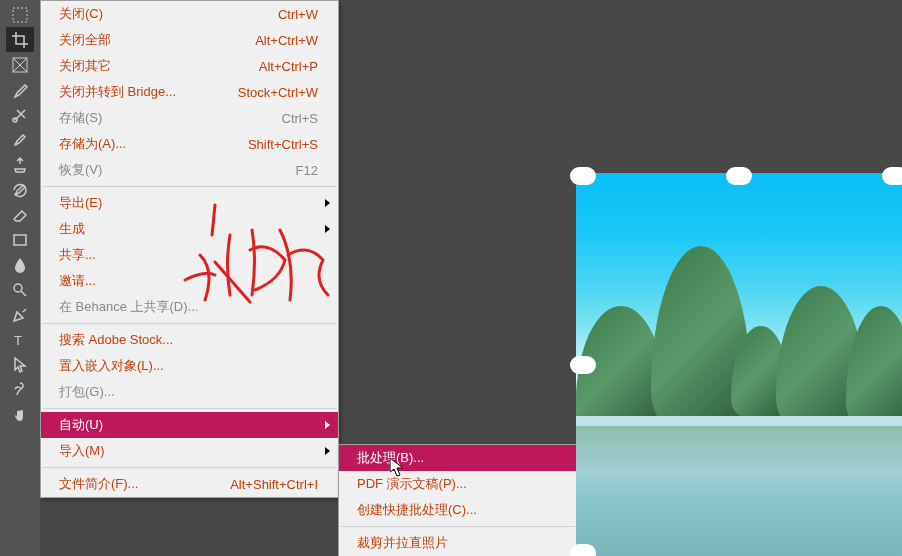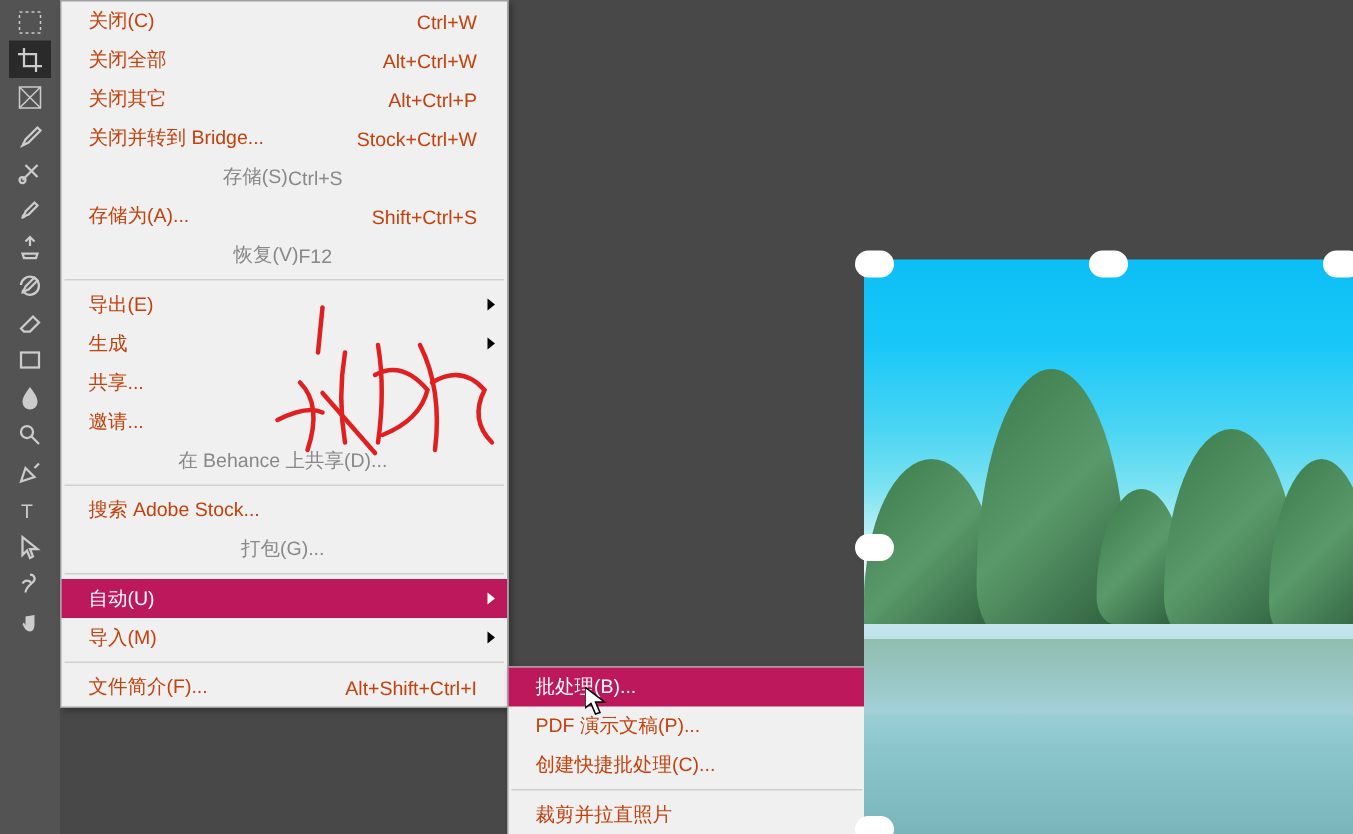--- a/index.html
+++ b/index.html
@@ -3,21 +3,21 @@
 <meta charset="utf-8">
 <style>
 *{margin:0;padding:0;box-sizing:border-box;font-family:"Microsoft YaHei",Arial,sans-serif;font-size:13px;}
 body{background:#484848;width:902px;height:556px;overflow:hidden;position:relative;}
 .toolbar{position:absolute;left:0;top:0;width:40px;height:556px;background:#535353;display:flex;flex-direction:column;align-items:center;padding-top:2px;}
 .tool{width:28px;height:25px;display:flex;align-items:center;justify-content:center;color:#d0d0d0;cursor:pointer;position:relative;}
 .tool svg{width:18px;height:18px;}
 .tool.sel{background:#2a2a2a;}
 .menu{position:absolute;left:40px;top:0;width:299px;background:#f0f0f0;border:1px solid #a0a0a0;box-shadow:2px 2px 4px rgba(0,0,0,0.3);}
 .mi{display:flex;justify-content:space-between;align-items:center;padding:4px 20px 4px 18px;color:#c2410c;cursor:pointer;position:relative;}
-.mi.dis{color:#888;justify-content:center;}
+.mi.dis{color:#888;}
 .mi.hl{background:#be185d;color:#fff;}
 .mi .arrow{width:0;height:0;border-top:4px solid transparent;border-bottom:4px solid transparent;border-left:5px solid #000;position:absolute;right:8px;}
 .mi.hl .arrow{border-left-color:#fff;}
 .sep{height:1px;background:#d0d0d0;margin:3px 2px;}
 .sub{position:absolute;left:338px;top:444px;width:240px;background:#f0f0f0;border:1px solid #a0a0a0;box-shadow:2px 2px 4px rgba(0,0,0,0.3);}
 .canvas{position:absolute;left:576px;top:173px;width:326px;height:383px;}
 .img-bg{width:100%;height:100%;background:linear-gradient(to bottom,#0bbef5 0%,#19c8f8 15%,#4dd5f3 30%,#7de3f1 40%,#bef0f8 48%,#e8f7fb 54%,#a8d8e0 56%,#6aa589 60%,#4a8a5a 65%,#5a9a6a 72%,#7ab890 80%,#b8e0e8 88%,#d8eff5 100%);position:relative;overflow:hidden;}
 .mtn{position:absolute;background:linear-gradient(135deg,#3a7a4a 0%,#5a9a6a 50%,#2a5a3a 100%);}
 .m1{width:90px;height:120px;left:0;bottom:130px;border-radius:50% 50% 20% 20% / 80% 80% 20% 20%;}
 .m2{width:100px;height:180px;left:75px;bottom:130px;border-radius:50% 50% 20% 20% / 80% 80% 20% 20%;}
@@ -175,20 +175,23 @@
     <div class="mi">
       <span>邀请...</span>
     </div>
     <div class="mi dis">
       <span>在 Behance 上共享(D)...</span>
     </div>
     <div class="sep"></div>
     <div class="mi">
       <span>搜索 Adobe Stock...</span>
     </div>
+    <div class="mi">
+      <span>置入嵌入对象(L)...</span>
+    </div>
     <div class="mi dis">
       <span>打包(G)...</span>
     </div>
     <div class="sep"></div>
     <div class="mi hl">
       <span>自动(U)</span>
       <span class="arrow"></span>
     </div>
     <div class="mi">
       <span>导入(M)</span>

